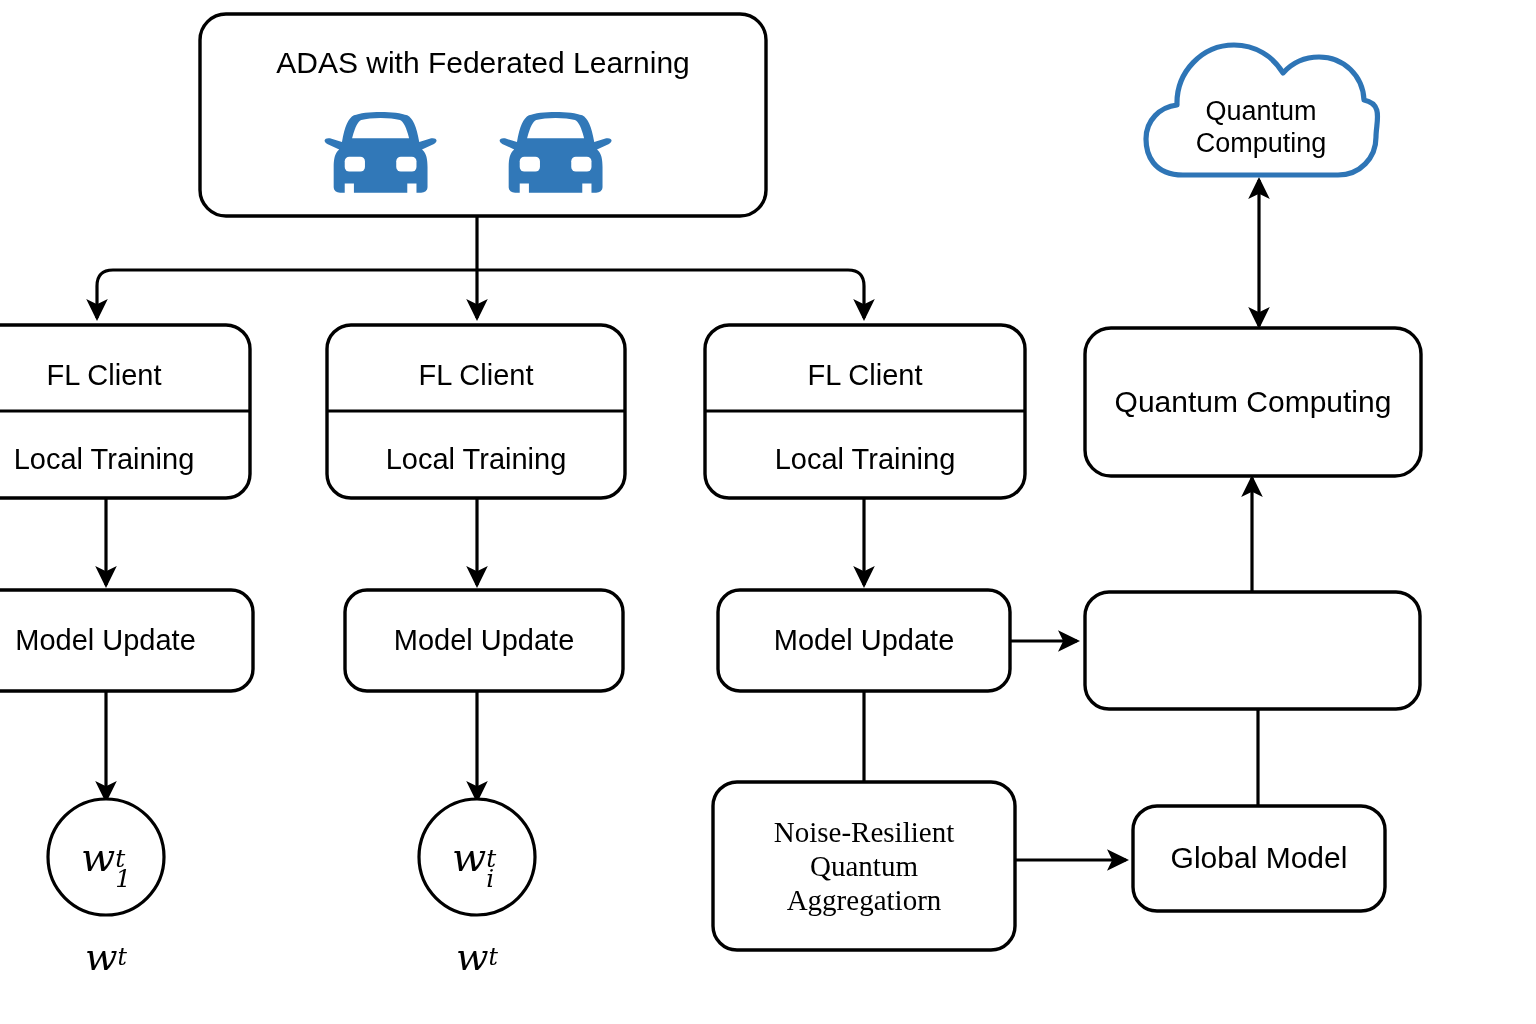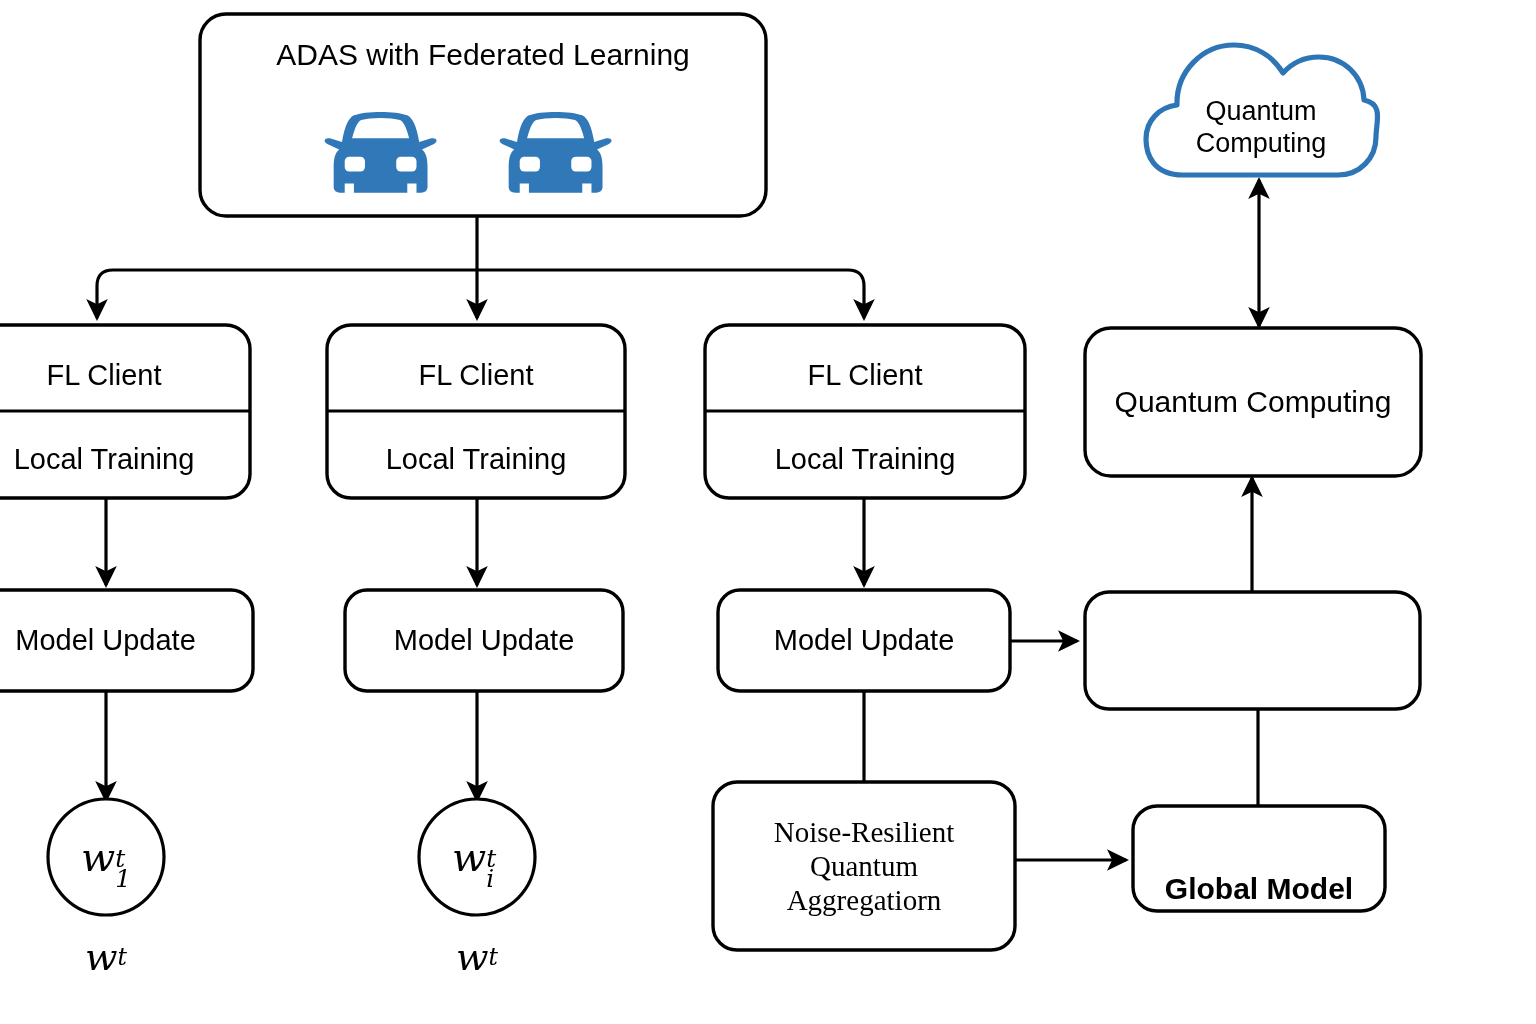--- a/index.html
+++ b/index.html
@@ -179,21 +179,21 @@
                  C 7 92 4 90 4 86 L 4 64 C 4 56 5 49 10 45
                  L -3 39 C -8 36 -6 32 0 33 Z"></path>
         <path d="M 24 33 C 27 21 30 15 34 13 C 44 10 66 10 76 13
                  C 80 15 83 21 86 33 Z" fill="#ffffff"></path>
         <rect x="16" y="53" width="22" height="16" rx="5" fill="#ffffff"></rect>
         <rect x="72" y="53" width="22" height="16" rx="5" fill="#ffffff"></rect>
       </g>
     </g>
   </svg>
 
-  <div class="node-label" style="left:210px; top:32px; width:546px; height:46px; font-size:30px;">ADAS with Federated Learning</div>
+  <div class="node-label" style="left:210px; top:40px; width:546px; height:46px; font-size:30px;">ADAS with Federated Learning</div>
 
   <div class="node-label" style="left:1156px; top:92px; width:210px; height:72px; font-size:27px;">Quantum
 Computing</div>
 
   <div class="node-label" style="left:-42px; top:350px; width:292px; height:50px; font-size:29px; justify-content:center;">FL Client</div>
   <div class="node-label" style="left:-42px; top:434px; width:292px; height:50px; font-size:29px; justify-content:center;">Local Training</div>
 
   <div class="node-label" style="left:327px; top:350px; width:298px; height:50px; font-size:29px;">FL Client</div>
   <div class="node-label" style="left:327px; top:434px; width:298px; height:50px; font-size:29px;">Local Training</div>
 
@@ -229,15 +229,15 @@
       <sup>t</sup>
   </div>
 
   <div class="node-label" style="left:1085px; top:377px; width:336px; height:50px; font-size:30px;">Quantum Computing</div>
 
 
   <div class="node-label" style="left:713px; top:798px; width:302px; height:136px; font-size:29px;font-family:Liberation Serif, serif;">Noise-Resilient
 Quantum
 Aggregatiorn</div>
 
-  <div class="node-label" style="left:1133px; top:864px; width:252px; height:50px; font-size:30px;font-weight:bold;">Global Model</div>
+  <div class="node-label" style="left:1133px; top:833px; width:252px; height:50px; font-size:30px;">Global Model</div>
 
 </div>
 
 </body></html>

